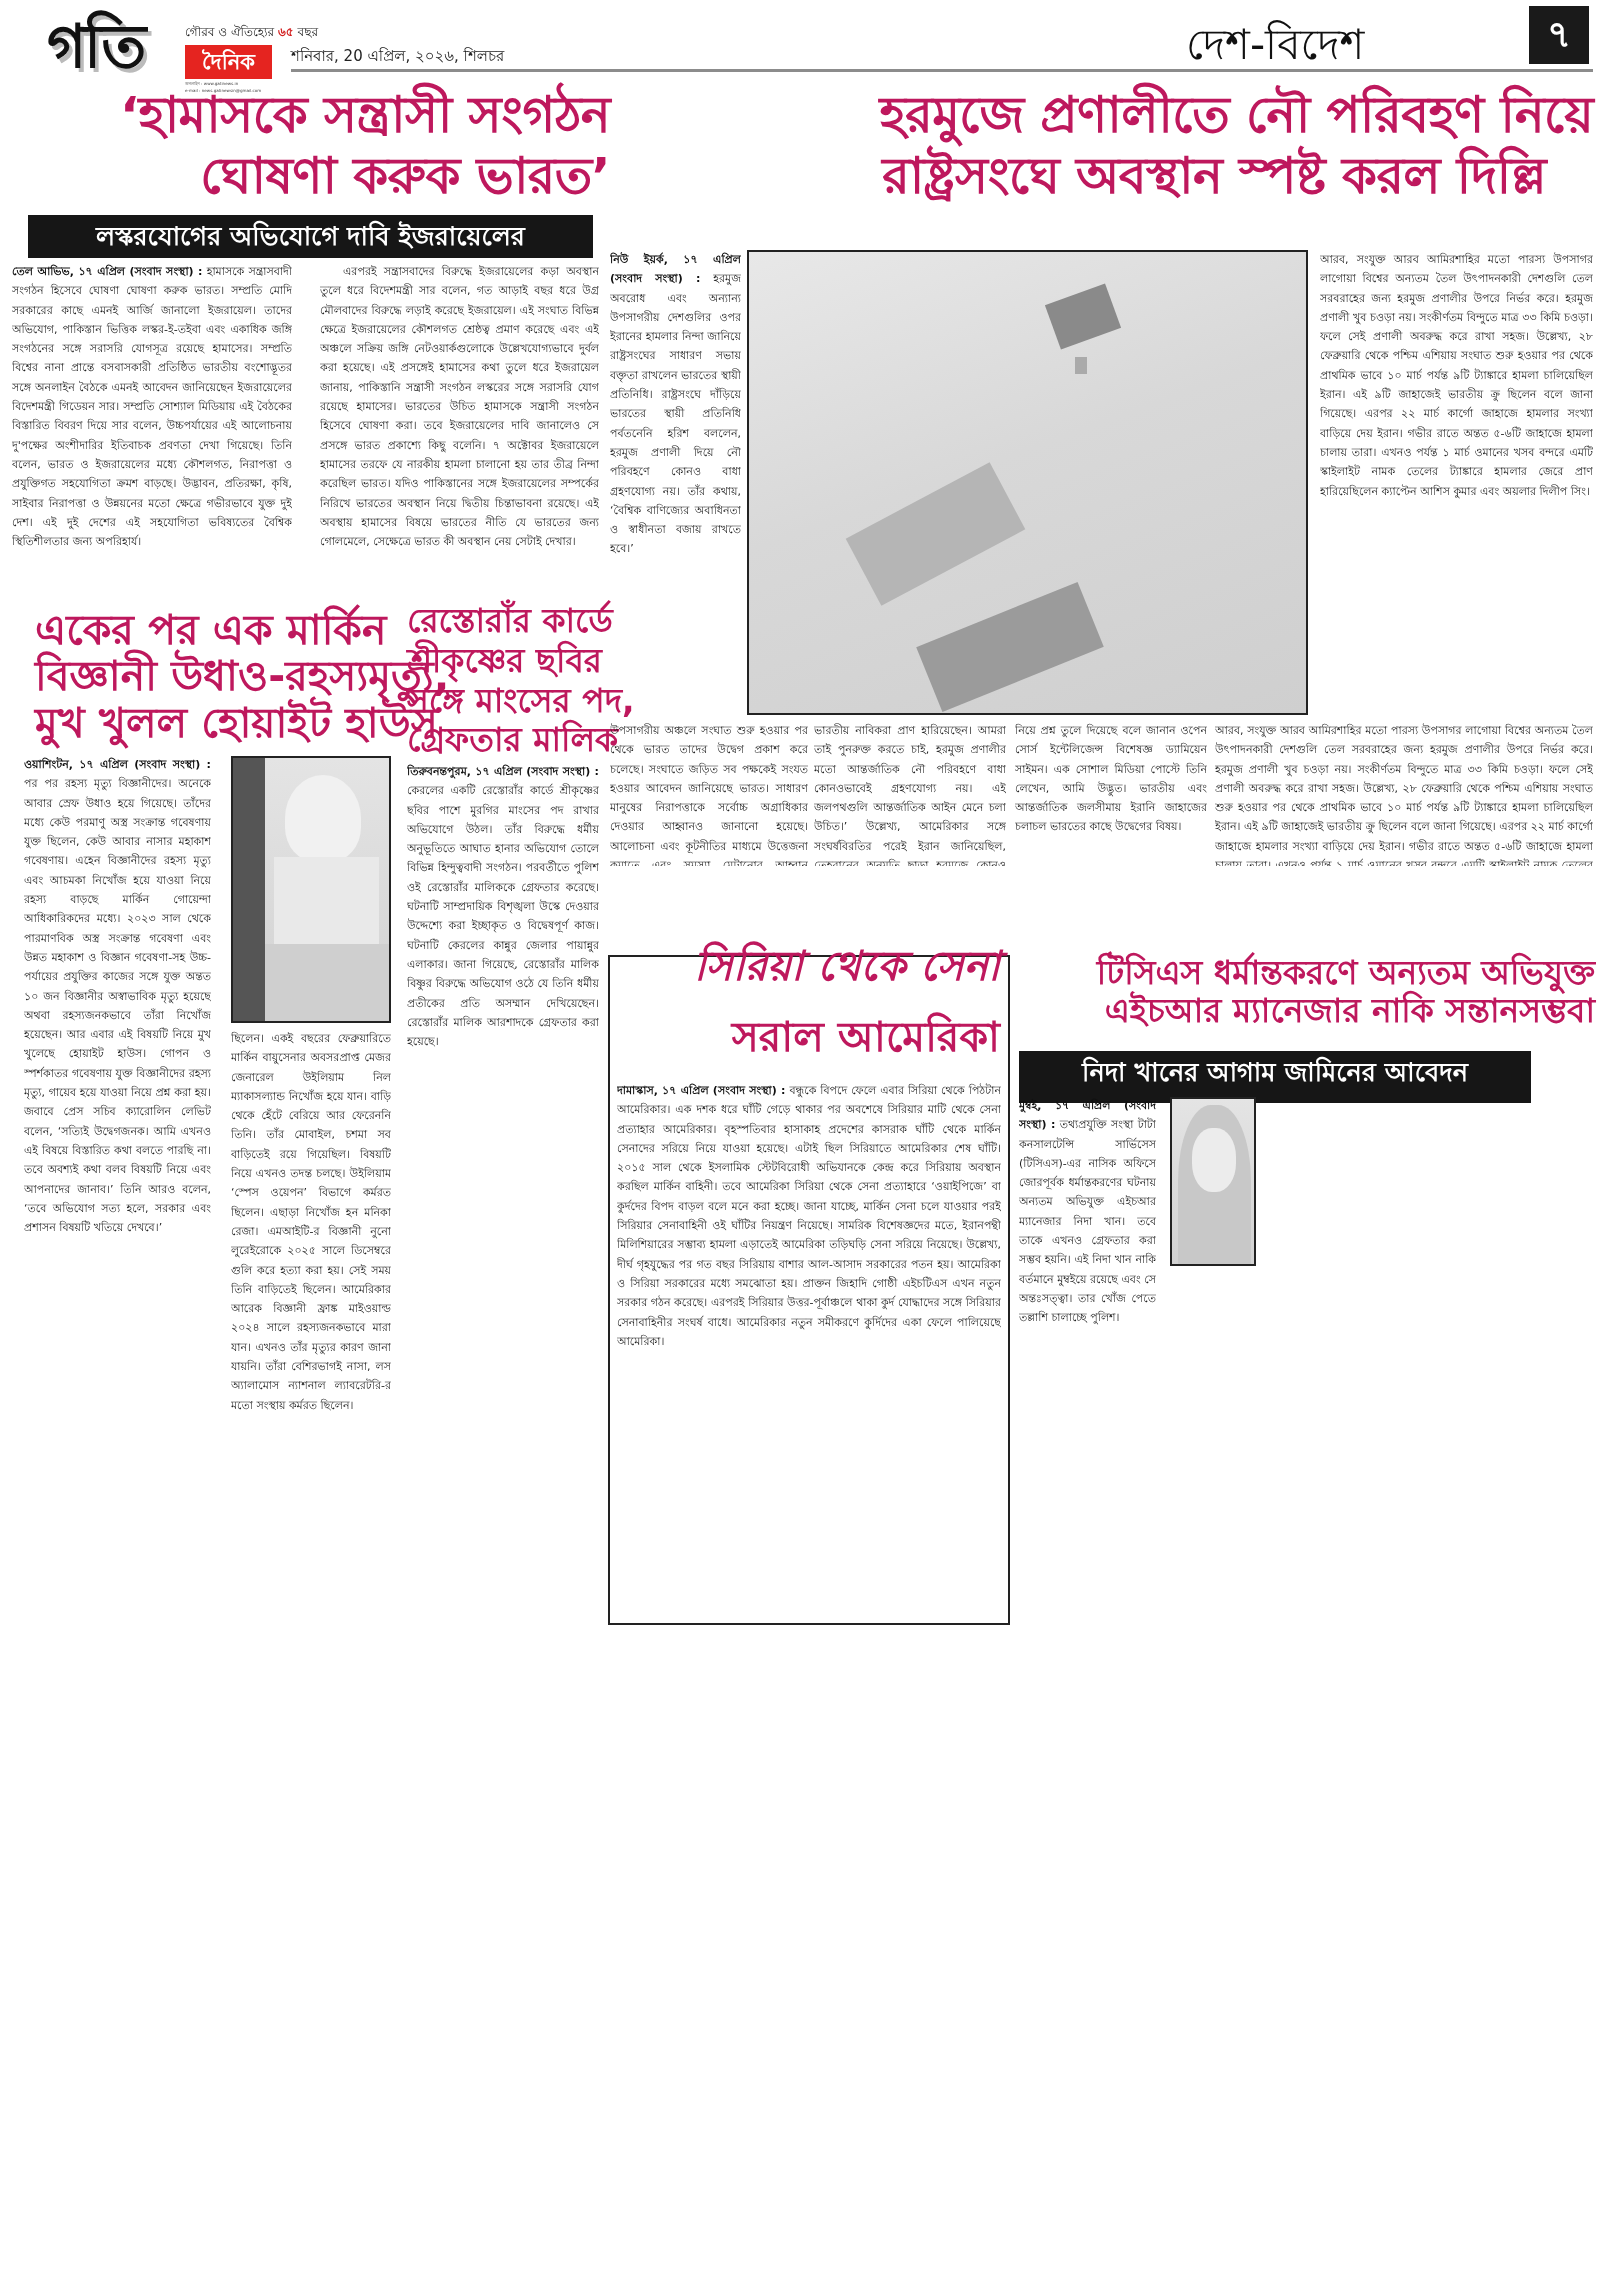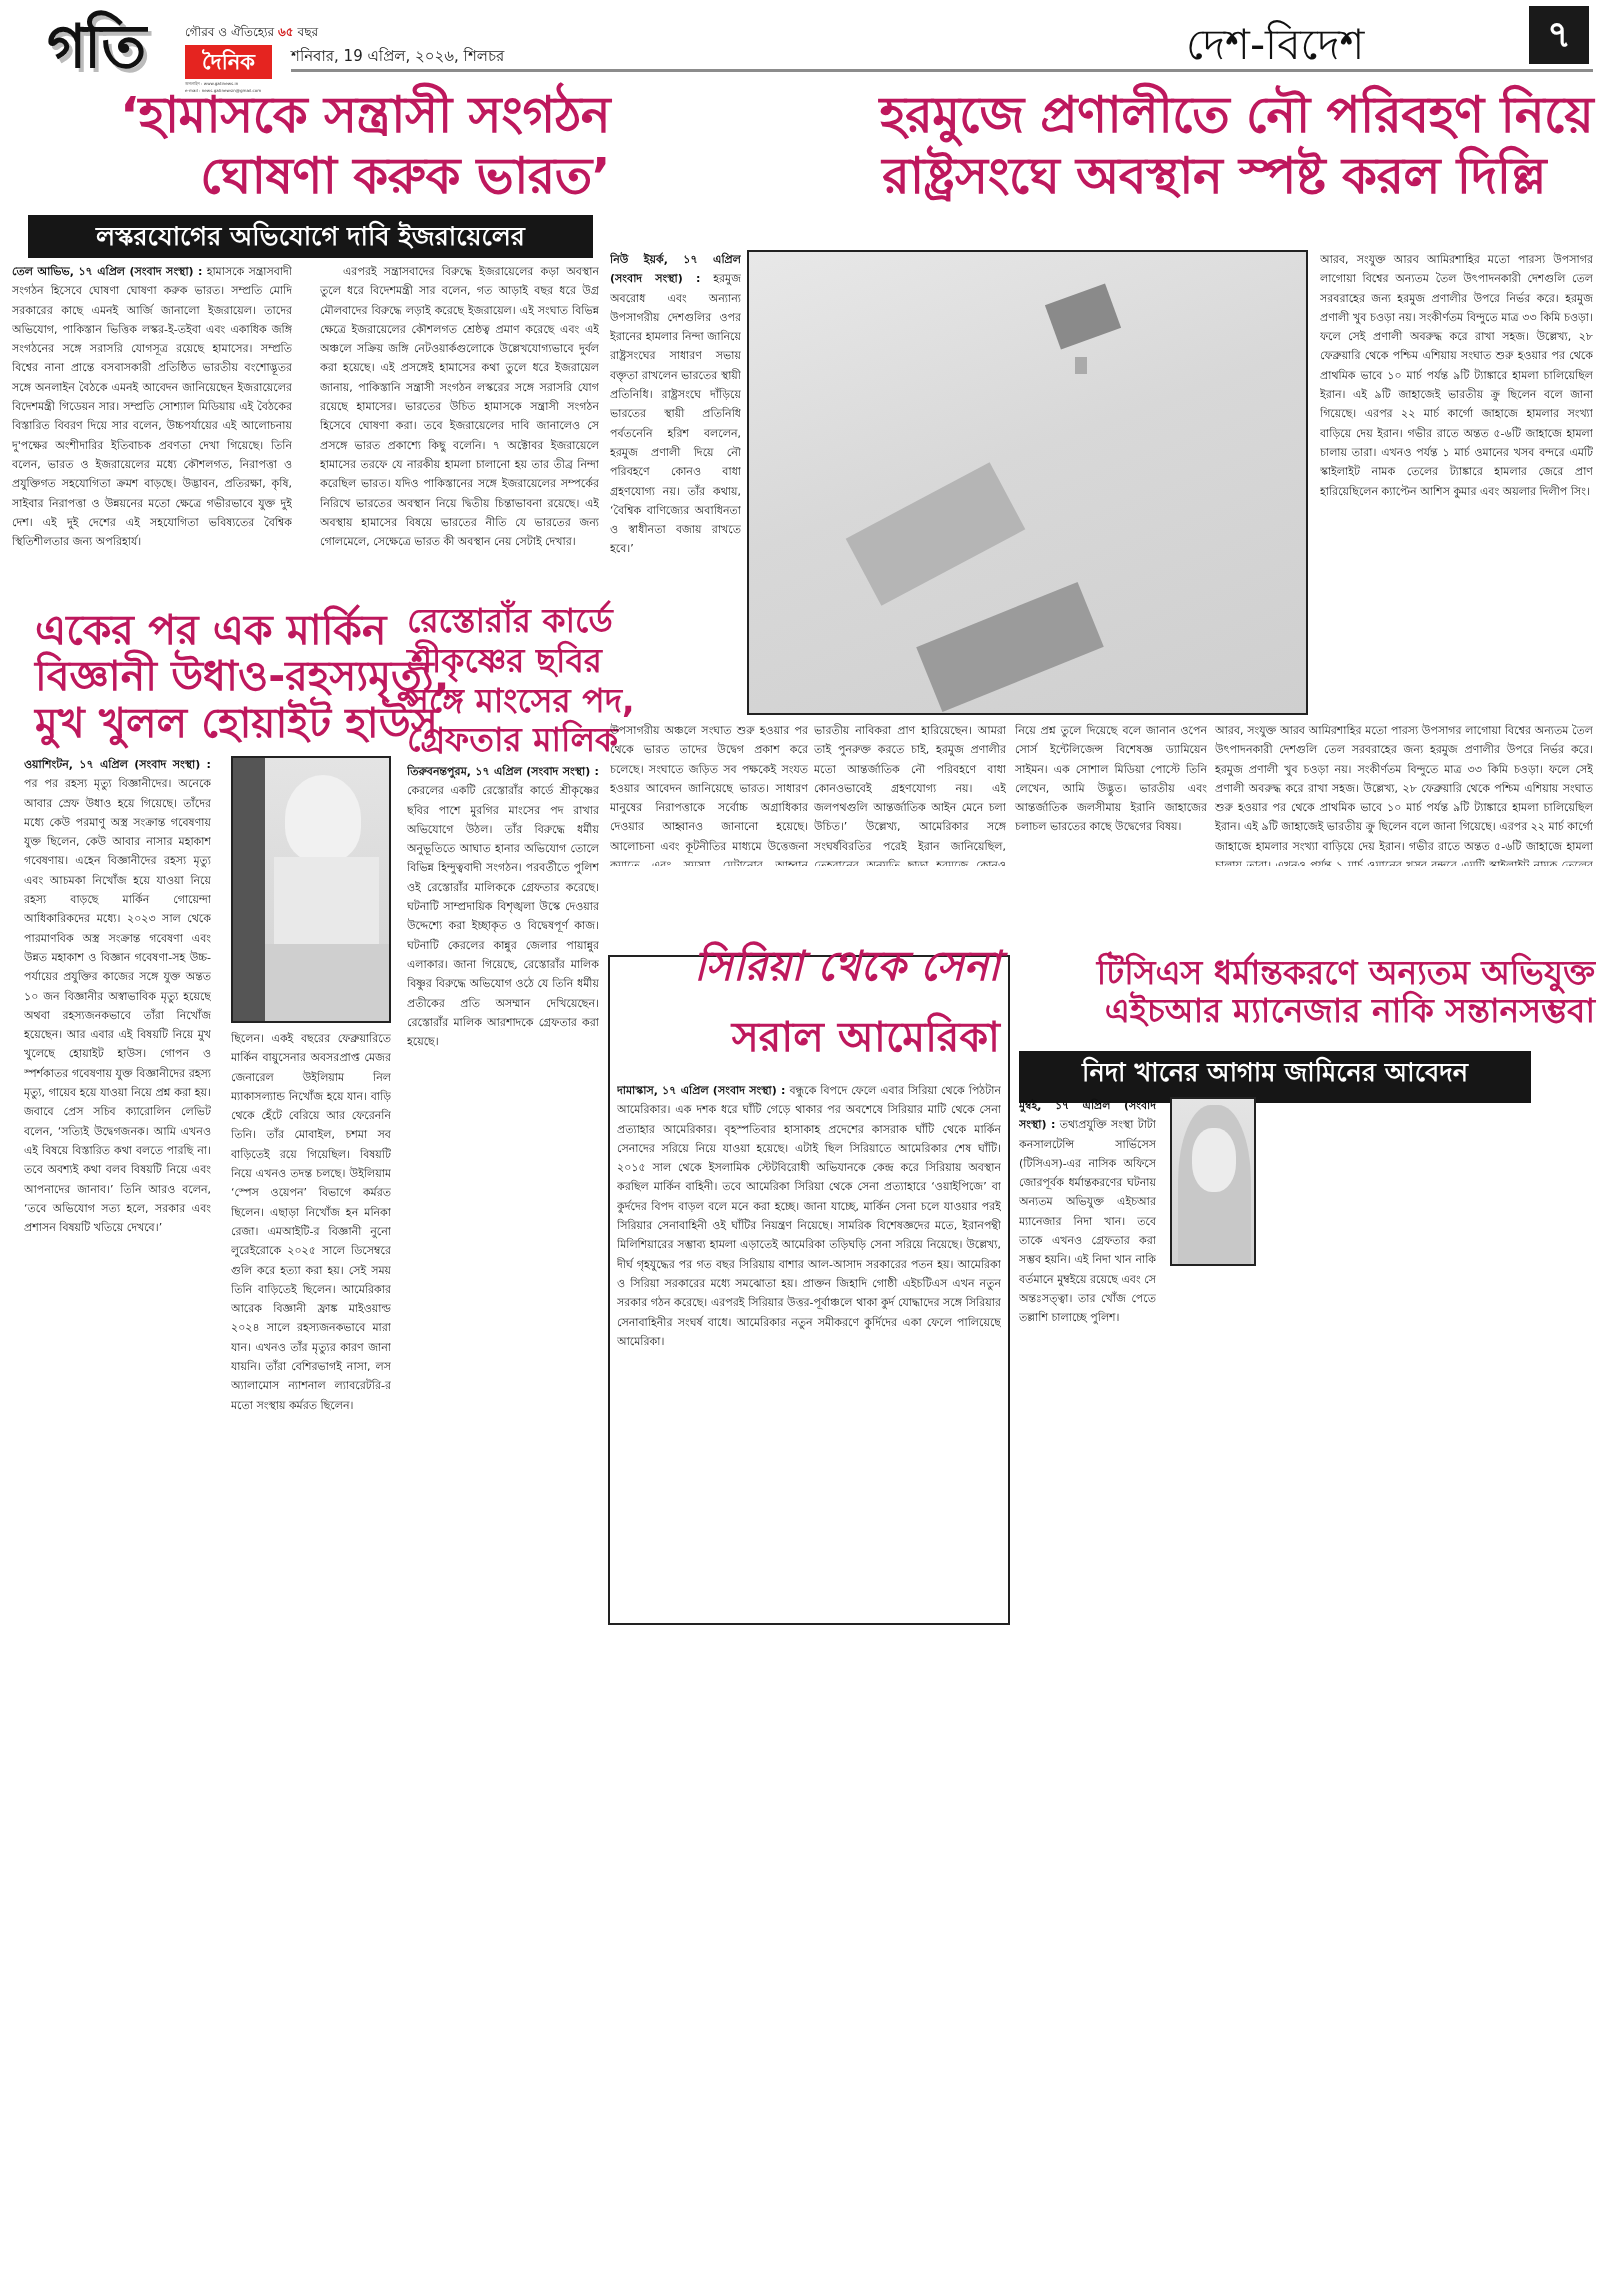--- a/index.html
+++ b/index.html
@@ -40,21 +40,21 @@
 </head>
 <body>
 
 <div class="abs logo-main">গতি</div>
 <div class="abs logo-sub">
   <div class="tag"><span>গৌরব ও ঐতিহ্যের</span> <b>৬৫</b> <span>বছর</span></div>
   <div class="red">দৈনিক</div>
   <div class="small">অনলাইন : www.gatinews.in</div>
   <div class="small">e-mail : news.gatinewsin@gmail.com</div>
 </div>
-<div class="abs dateline">শনিবার, 19 এপ্রিল, ২০২৬, শিলচর</div>
+<div class="abs dateline">শনিবার, 20 এপ্রিল, ২০২৬, শিলচর</div>
 <div class="abs mast-rule"></div>
 <div class="abs section-title">দেশ-বিদেশ</div>
 <div class="abs page-num">৭</div>
 
 <div class="abs hl hl-xl" style="left:23px;top:87px;width:587px;">‘হামাসকে সন্ত্রাসী সংগঠন</div>
 <div class="abs hl hl-xl" style="left:23px;top:148px;width:587px;">ঘোষণা করুক ভারত’</div>
 <div class="abs banner" style="left:28px;top:215px;width:257px;width:285px;width:284px;width:285px;height:43px;line-height:43px;font-size:25.6px;width:284px;width:285px;"></div>
 <div class="abs banner" style="left:28px;top:215px;width:285px;height:42px;"></div>
 <div class="abs banner" style="left:28px;top:215px;width:257px;"></div>
 <div class="abs banner" style="left:28px;top:215px;width:284px;height:42px;line-height:42px;font-size:25.6px;width:285px;width:256px;width:284px;width:257px;width:256px;"></div>

